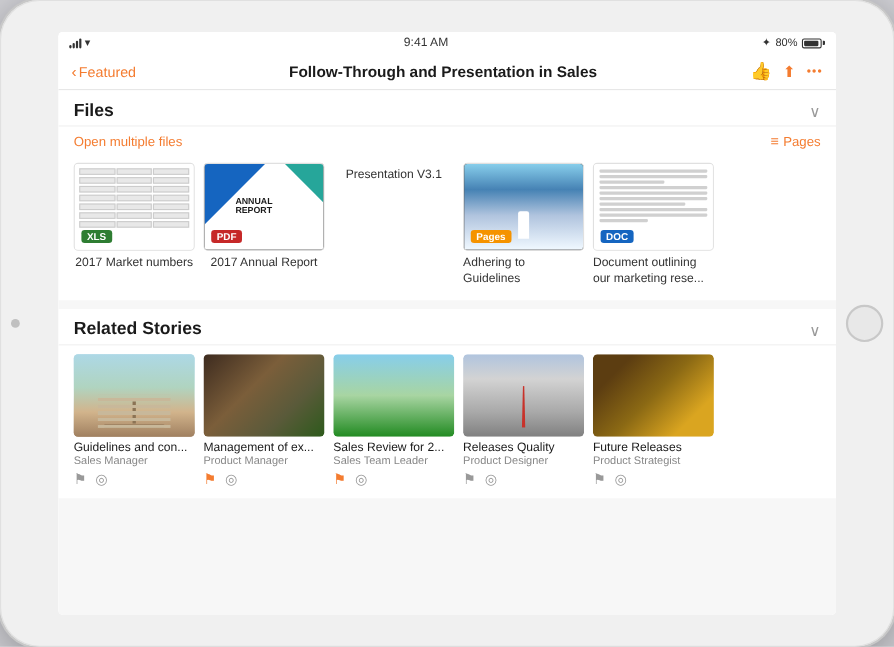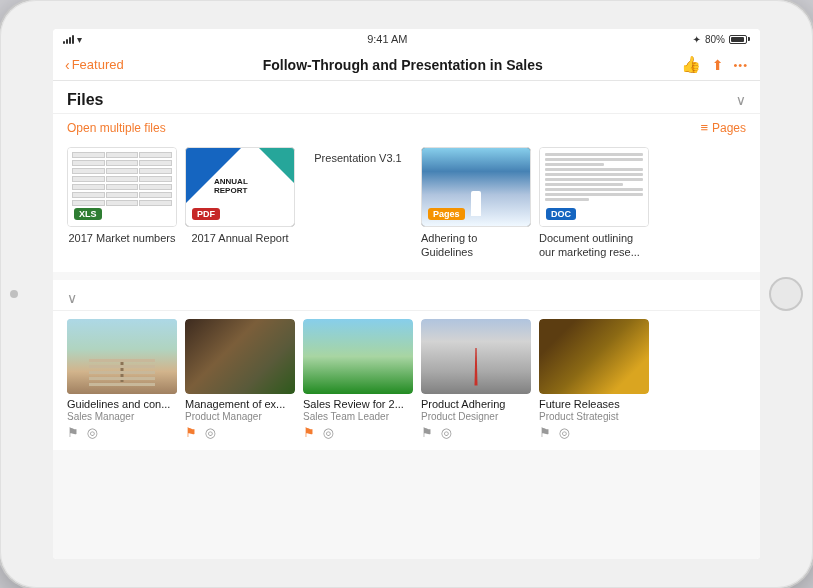--- a/index.html
+++ b/index.html
@@ -381,20 +381,21 @@
               </div>
               <span class="file-badge badge-doc">DOC</span>
             </div>
             <span class="file-name">Document outlining our marketing rese...</span>
           </div>
         </div>
       </div>
 
       <div class="section">
         <div class="section-header">
+          <span class="section-title">Related Stories</span>
           <span class="section-chevron">∨</span>
         </div>
         <div class="stories-grid">
 
           <div class="story-item">
             <div class="story-thumb story-thumb-1">
               <div style="width:100%;height:100%;background:linear-gradient(to bottom,#add8e6 0%,#b0d4c0 40%,#d2b48c 70%,#a08060 100%);position:relative;">
                 <div style="position:absolute;bottom:8px;left:50%;transform:translateX(-50%);width:55px;height:3px;background:#8b7355;border-radius:1px;"></div>
                 <div style="position:absolute;bottom:12px;left:50%;transform:translateX(-50%);width:3px;height:20px;background:#8b7355;"></div>
               </div>
@@ -430,21 +431,21 @@
               <span class="story-action-icon">◎</span>
             </div>
           </div>
 
           <div class="story-item">
             <div class="story-thumb">
               <div style="width:110px;height:75px;background:linear-gradient(to bottom,#b0c4de 0%,#d3d3d3 30%,#a9a9a9 70%,#808080 100%);border-radius:4px;position:relative;">
                 <div style="position:absolute;bottom:8px;left:50%;transform:translateX(-50%);width:6px;height:38px;background:#c8322a;clip-path:polygon(40% 0%,60% 0%,75% 100%,25% 100%);"></div>
               </div>
             </div>
-            <span class="story-name">Product Adhering</span>
+            <span class="story-name">Releases Quality</span>
             <span class="story-role">Product Designer</span>
             <div class="story-actions">
               <span class="story-action-icon">⚑</span>
               <span class="story-action-icon">◎</span>
             </div>
           </div>
 
           <div class="story-item">
             <div class="story-thumb">
               <div style="width:110px;height:75px;background:linear-gradient(135deg,#5c3d11 20%,#8b6914 50%,#daa520 80%);border-radius:4px;"></div>

